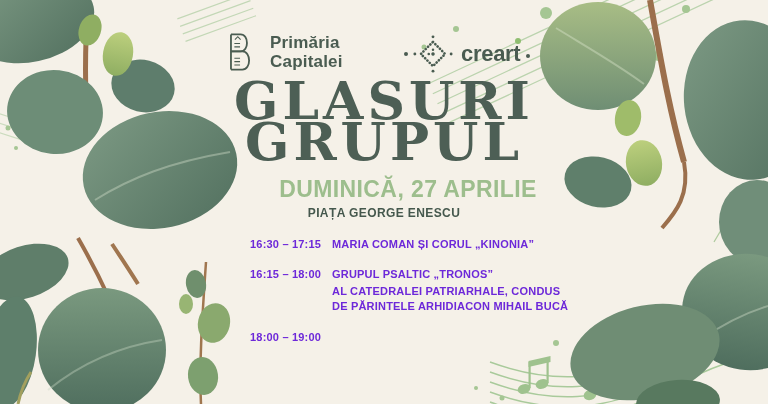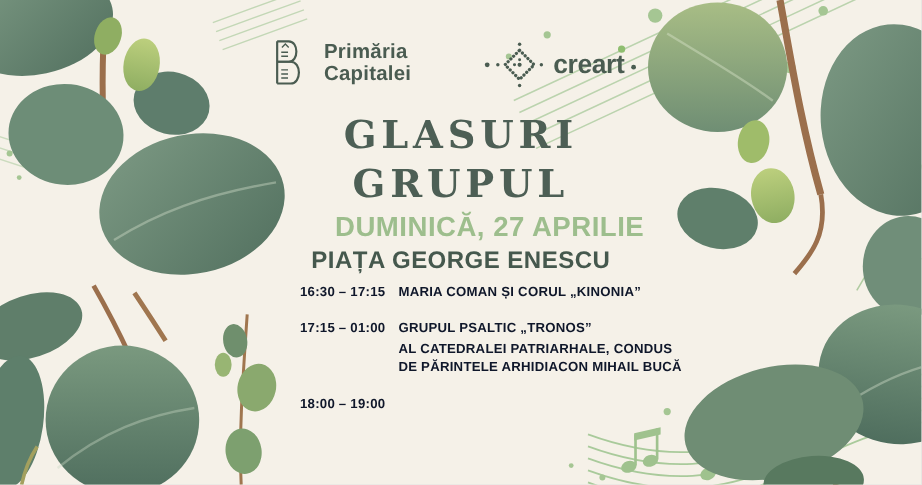--- a/index.html
+++ b/index.html
@@ -12,31 +12,31 @@
   .logo-primaria{position:absolute;left:227px;top:32px;display:flex;align-items:center;gap:9px;color:#4a5c51;}
   .logo-primaria .ptext{font-weight:700;font-size:17px;line-height:19px;letter-spacing:.2px;}
   .logo-creart{position:absolute;left:404px;top:34px;display:flex;align-items:center;color:#4a5c51;}
   .cdot{width:4px;height:4px;border-radius:50%;background:#4a5c51;flex:none;}
   .cdot.lead{margin-right:4px;}
   .cdot.trail{margin-left:6px;margin-top:4px;}
   .creart-text{font-weight:700;font-size:22px;letter-spacing:-.3px;margin-left:7px;position:relative;line-height:22px;}
   .creart-green-dot{position:absolute;right:-1px;top:-5px;width:6px;height:6px;border-radius:50%;background:#8fbe70;}
 
   
-  .title{position:absolute;left:0;top:92px;width:100%;margin:0;text-align:center;
+  .title{position:absolute;left:0;top:80px;width:100%;margin:0;text-align:center;
          font-family:"DejaVu Serif","Liberation Serif",serif;font-weight:700;
-         font-size:32px;line-height:41px;letter-spacing:4px;color:#4d5f55;}
+         font-size:52px;line-height:41px;letter-spacing:4px;color:#4d5f55;}
   .title span{display:block;}
   .date{position:absolute;left:0;top:176px;width:100%;text-align:center;
         font-weight:700;font-size:23px;letter-spacing:.4px;color:#9dbe8d;padding-left:24px;}
   .venue{position:absolute;left:0;top:206px;width:100%;text-align:center;
-         font-weight:700;font-size:20px;letter-spacing:.4px;color:#45584d;}
+         font-weight:700;font-size:12px;letter-spacing:.4px;color:#45584d;}
 
   
-  .schedule{position:absolute;left:250px;top:238px;color:#0f172a;}
+  .schedule{position:absolute;left:250px;top:238px;color:#6d28d9;}
   .srow{display:flex;margin-bottom:17px;font-size:11px;line-height:13px;}
   .stime{width:82px;flex:none;font-weight:700;letter-spacing:.2px;}
   .sname{font-weight:700;letter-spacing:.2px;}
   .sdetail{font-weight:700;line-height:15px;letter-spacing:.2px;}
   .sdetail.first{margin-top:3px;}
 </style>
 </head>
 <body>
 
 <div class="poster">
@@ -216,21 +216,21 @@
     <div class="venue">PIAȚA GEORGE ENESCU</div>
 
     <div class="schedule">
 
       <div class="srow">
         <div class="stime">16:30 – 17:15</div>
         <div class="sname">MARIA COMAN ȘI CORUL „KINONIA”</div>
       </div>
 
       <div class="srow">
-        <div class="stime">17:15 – 01:00</div>
+        <div class="stime">16:15 – 18:00</div>
         <div>
           <div class="sname">GRUPUL PSALTIC „TRONOS”</div>
           <div class="sdetail first">AL CATEDRALEI PATRIARHALE, CONDUS</div>
           <div class="sdetail">DE PĂRINTELE ARHIDIACON MIHAIL BUCĂ</div>
         </div>
       </div>
 
       <div class="srow">
         <div class="stime">18:00 – 19:00</div>
       </div>

